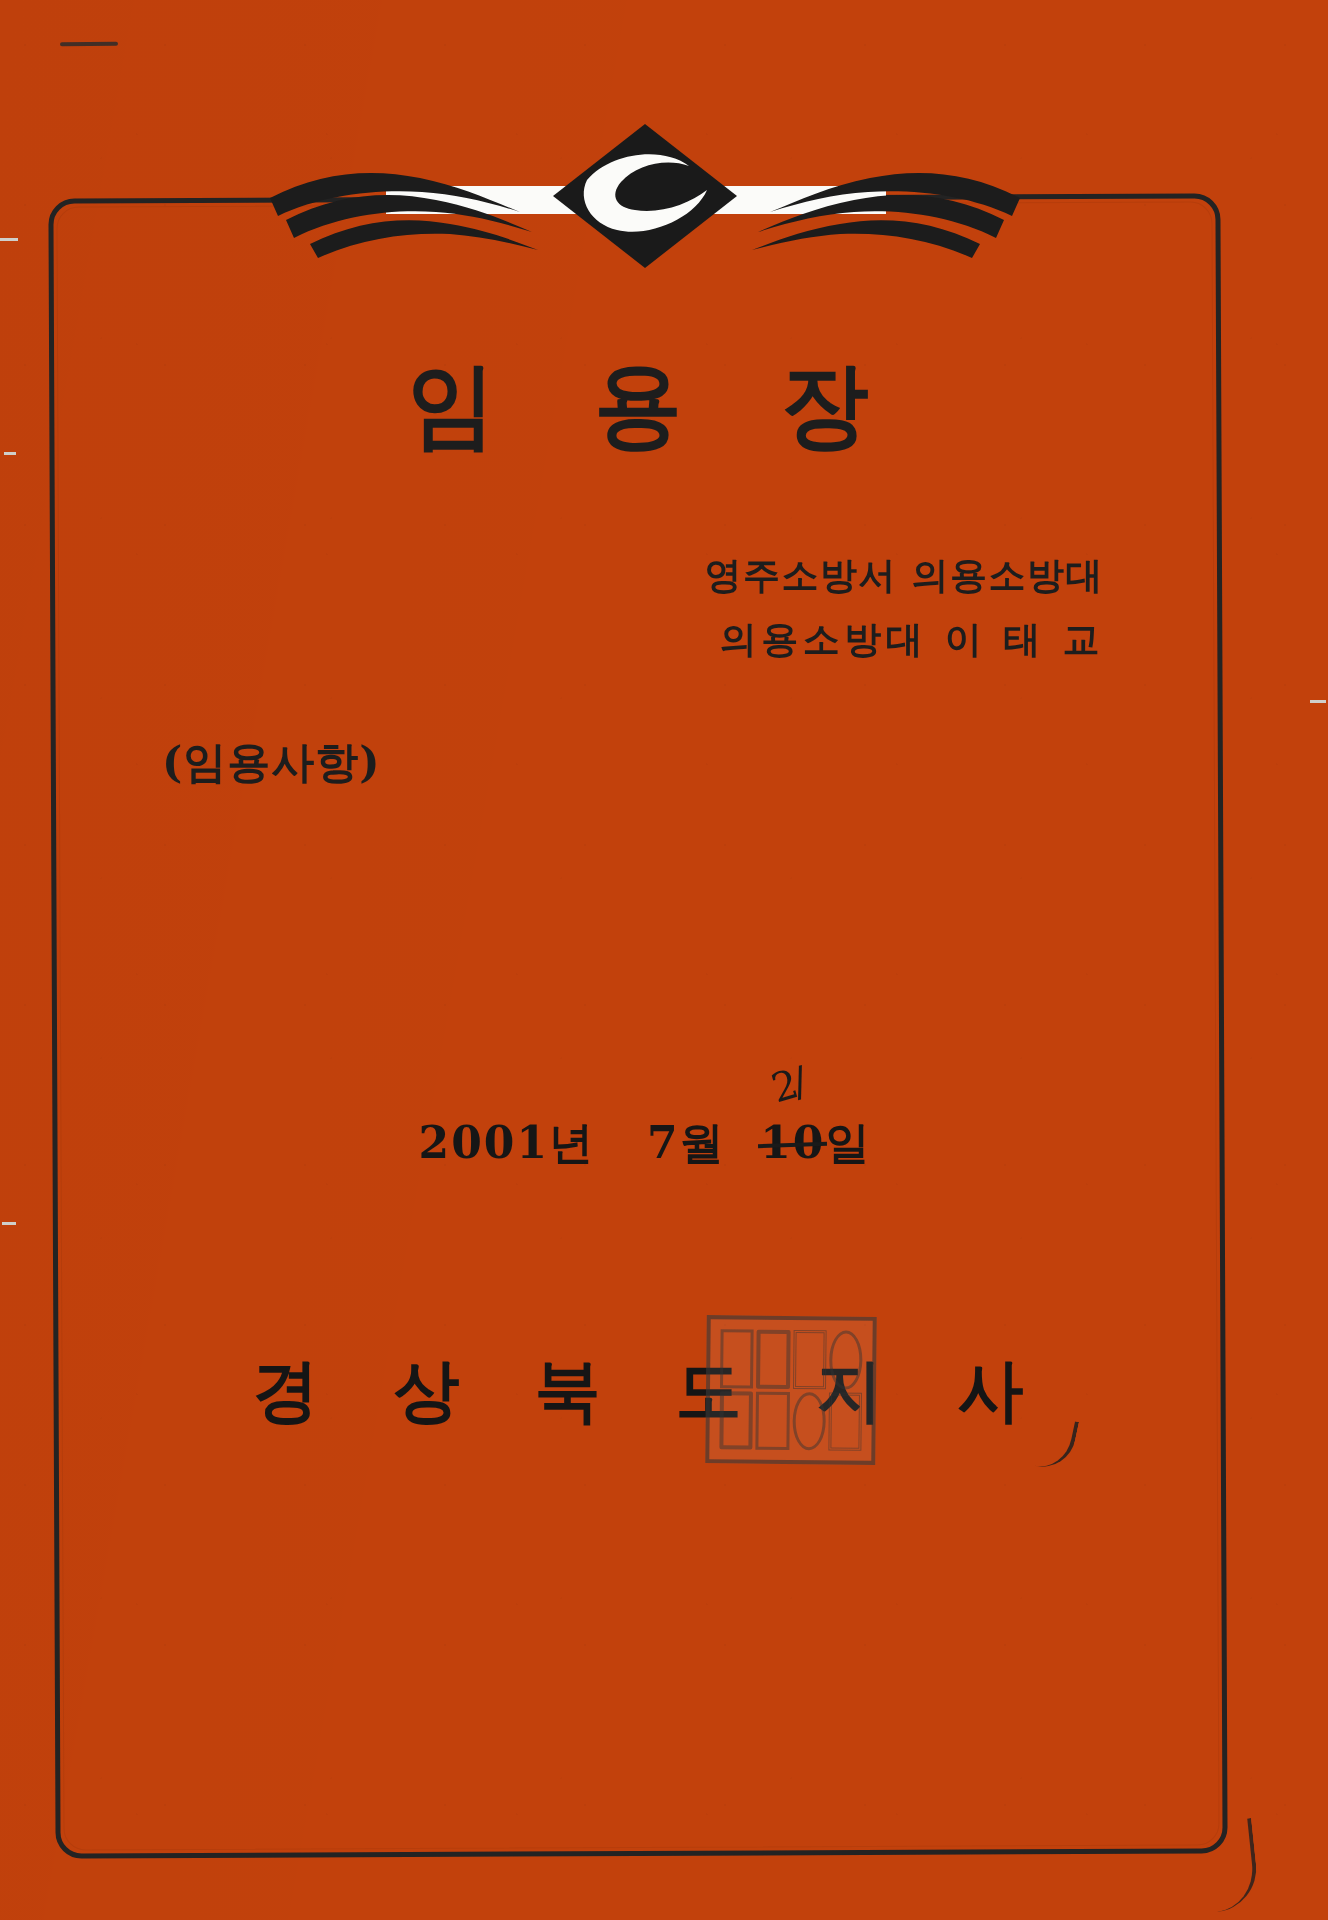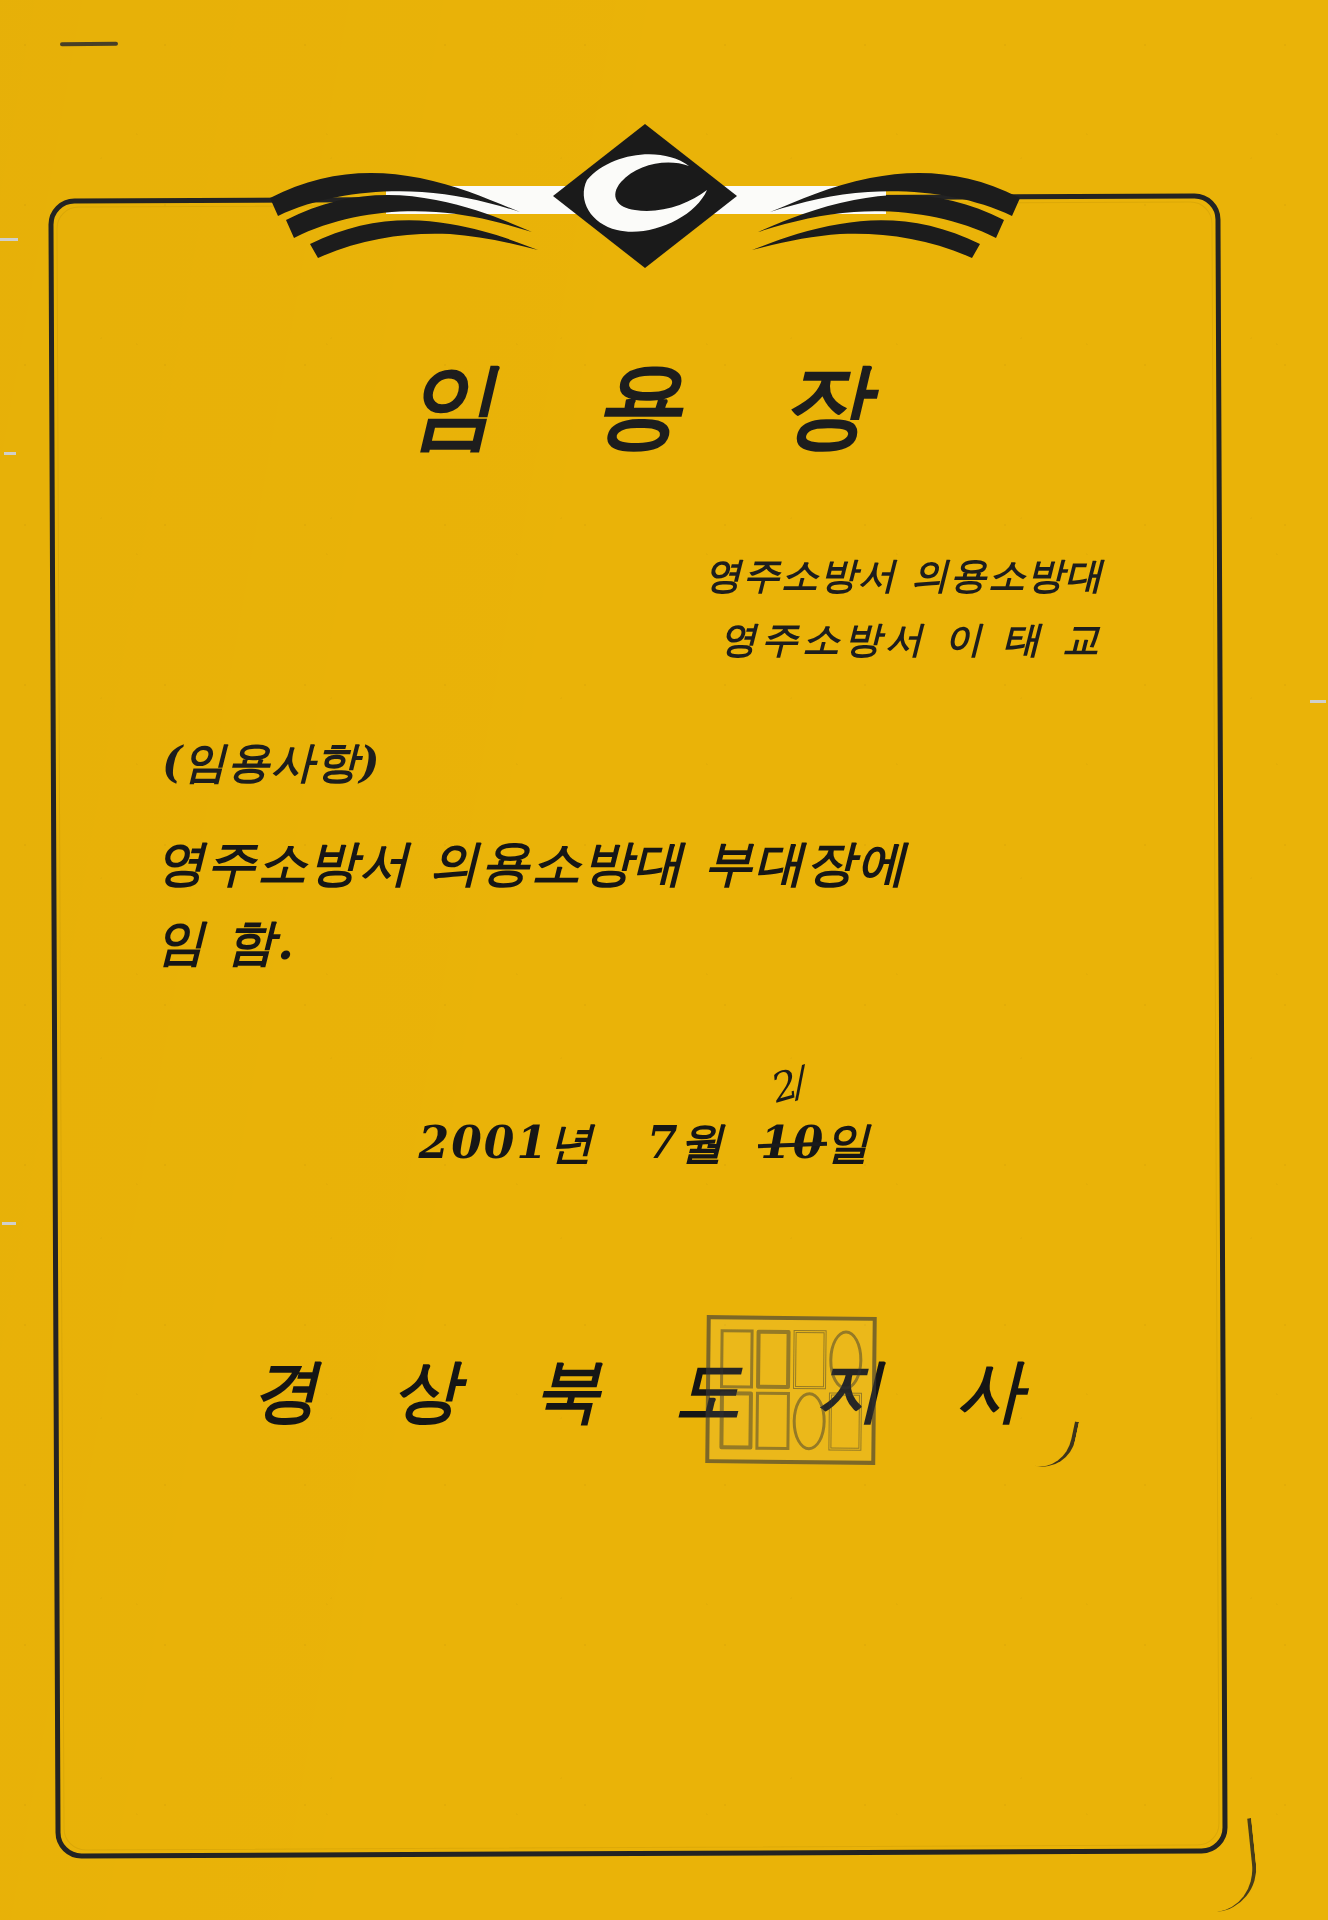--- a/index.html
+++ b/index.html
@@ -12,22 +12,21 @@
     height: 1920px;
     position: relative;
     font-family: "DejaVu Serif", "Liberation Serif", serif;
     overflow: hidden;
   }
 
   
   .page {
     position: absolute;
     inset: 0;
-    background: #eab308;
-    font-style: italic;
+    background: #c2410c;
   }
   .page::before {
     content: "";
     position: absolute;
     inset: 0;
     background:
       radial-gradient(circle at 18% 28%, rgba(0,0,0,0.030) 0 1px, transparent 1px),
       radial-gradient(circle at 72% 64%, rgba(0,0,0,0.025) 0 1px, transparent 1px),
       radial-gradient(circle at 44% 88%, rgba(0,0,0,0.020) 0 1px, transparent 1px),
       linear-gradient(100deg, rgba(0,0,0,0.015), rgba(0,0,0,0) 45%);
@@ -312,29 +311,25 @@
       </g>
     </svg>
   </div>
 
   <div class="content">
 
     <div class="title">임 용 장</div>
 
     <div class="recipient">
       <div class="line1">영주소방서 의용소방대</div>
-      <div class="line2">영주소방서 이 태 교</div>
+      <div class="line2">의용소방대 이 태 교</div>
     </div>
 
     <div class="section-label">(임용사항)</div>
 
-    <div class="body-text">
-      <span class="l1">영주소방서  의용소방대  부대장에</span>
-      <span class="l2">임 함.</span>
-    </div>
 
     <div class="date-line">
       <span>2001년</span>&nbsp;&nbsp;
       <span>7월</span>&nbsp;
       <span class="day-wrap">
         <span class="hand-correction">2/</span>
         <span class="struck">10</span><span>일</span>
       </span>
     </div>
 

